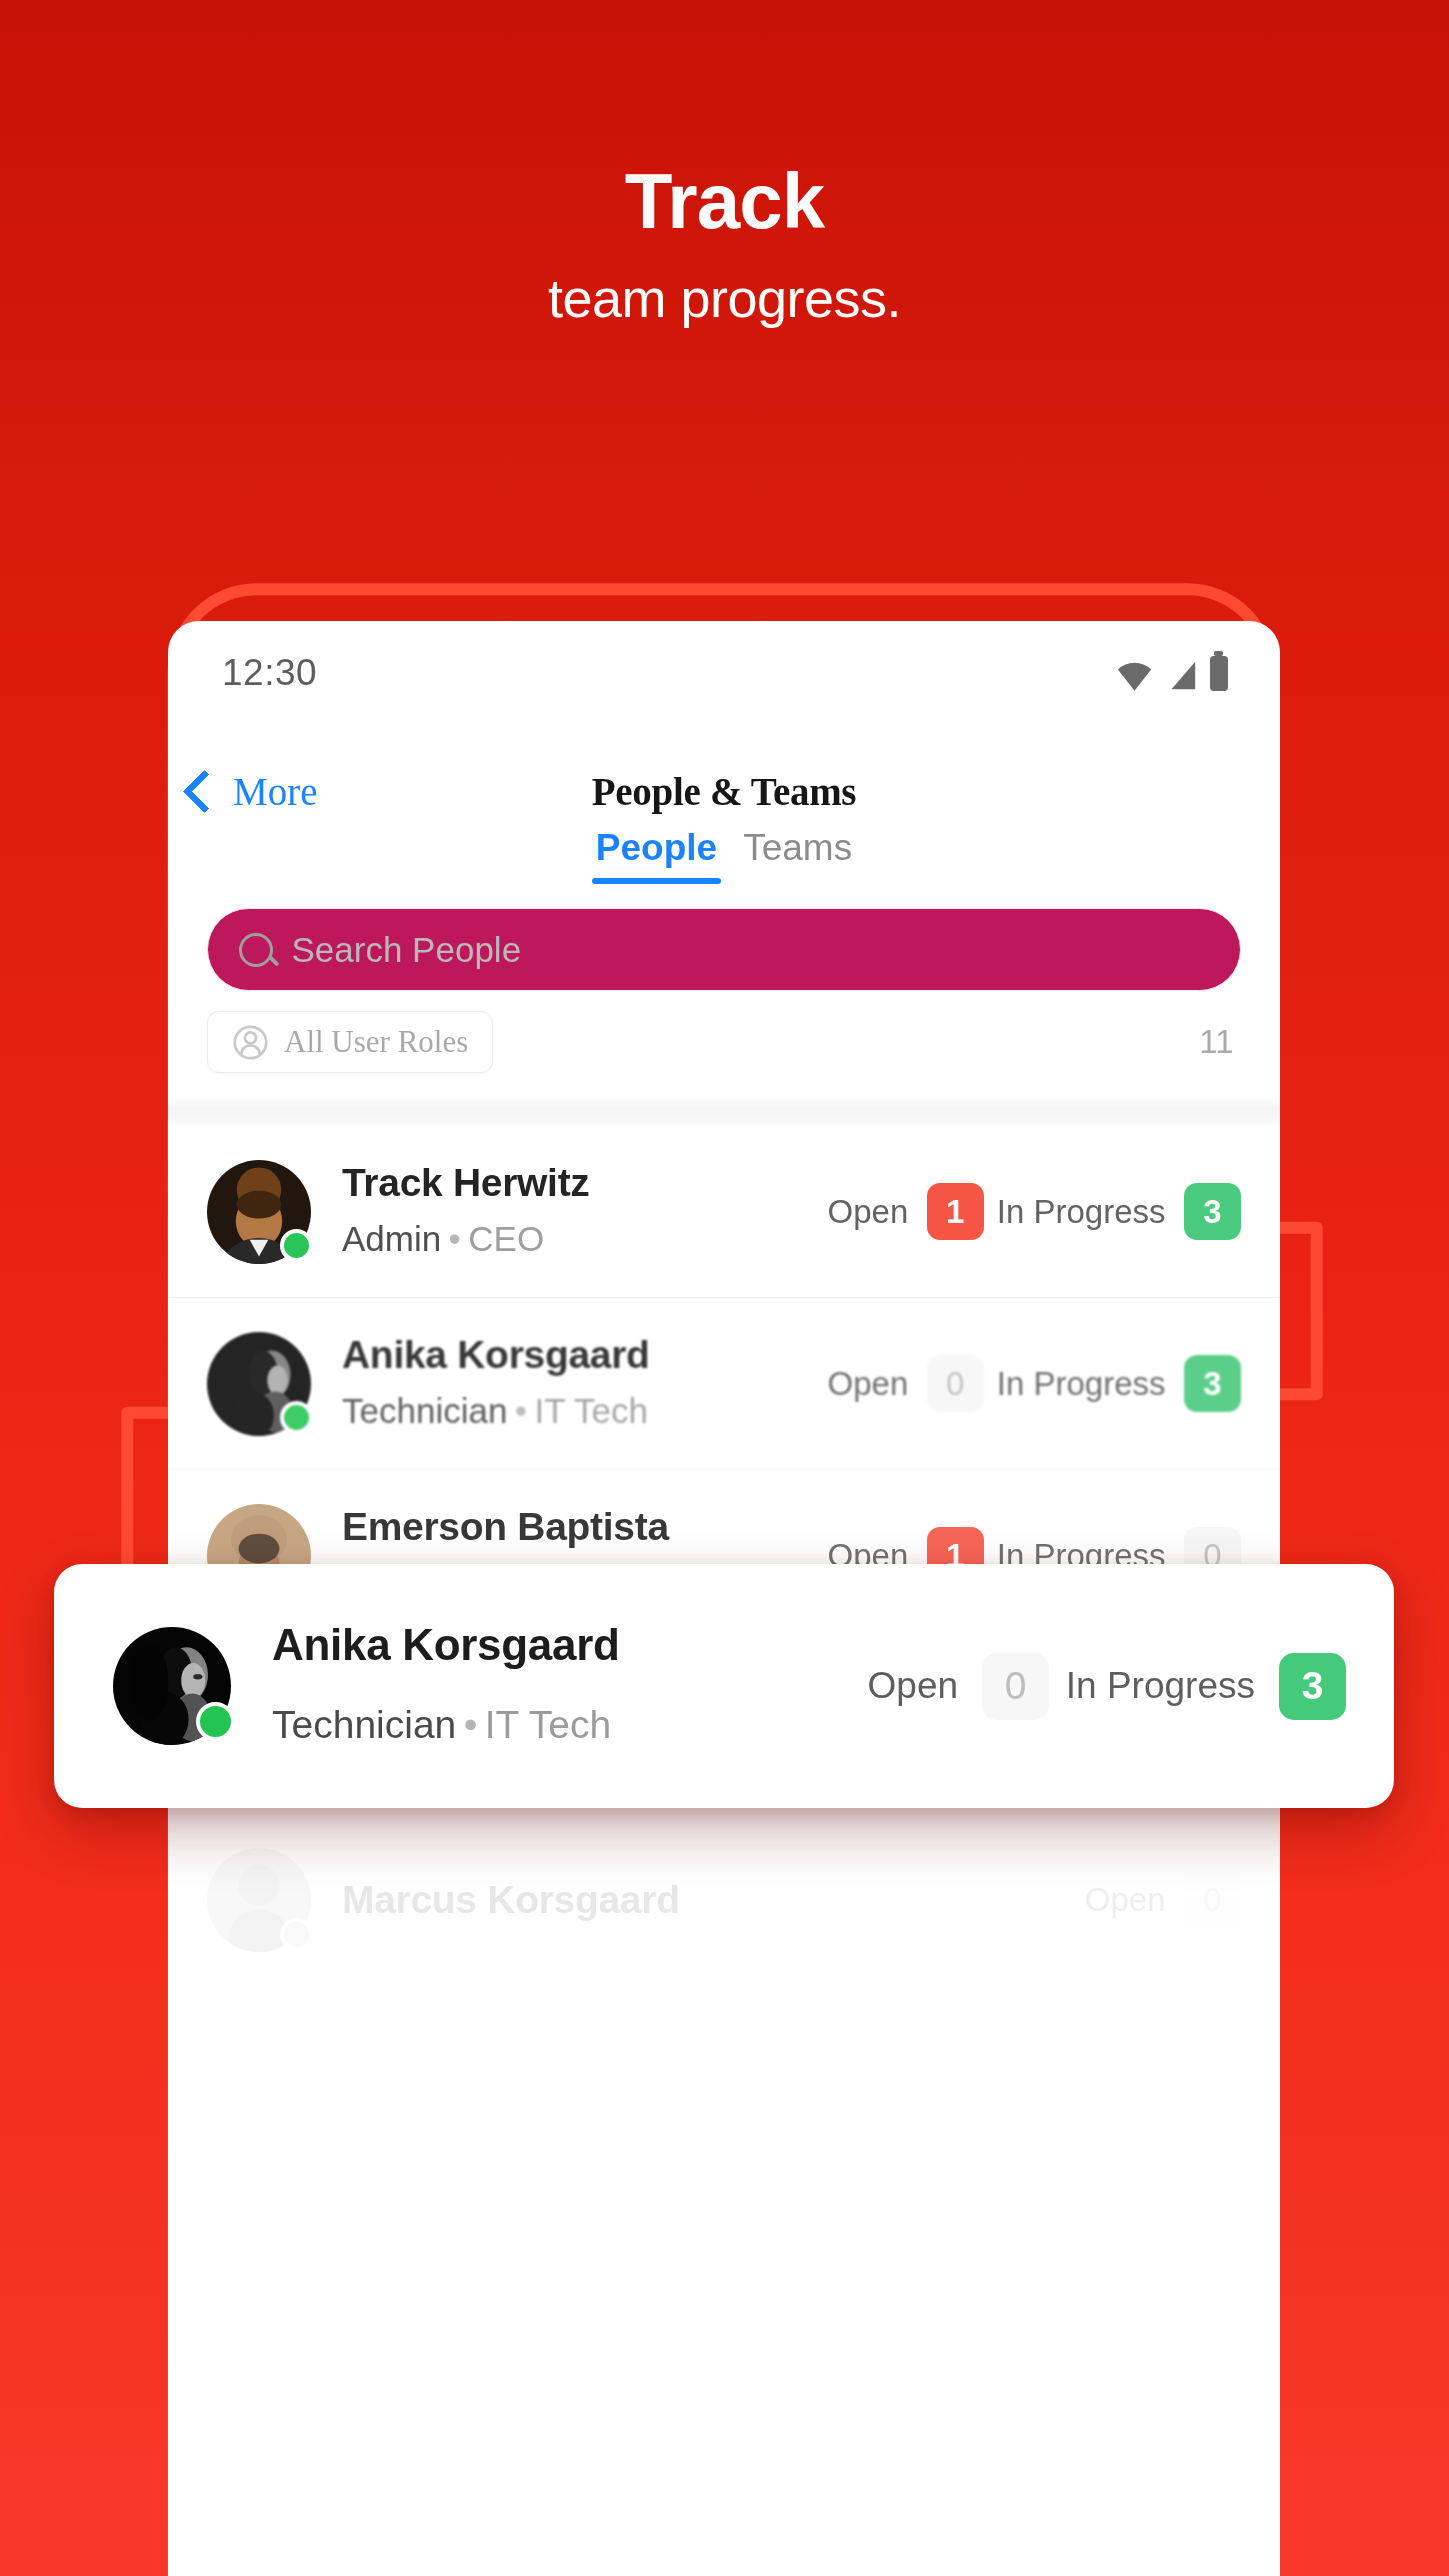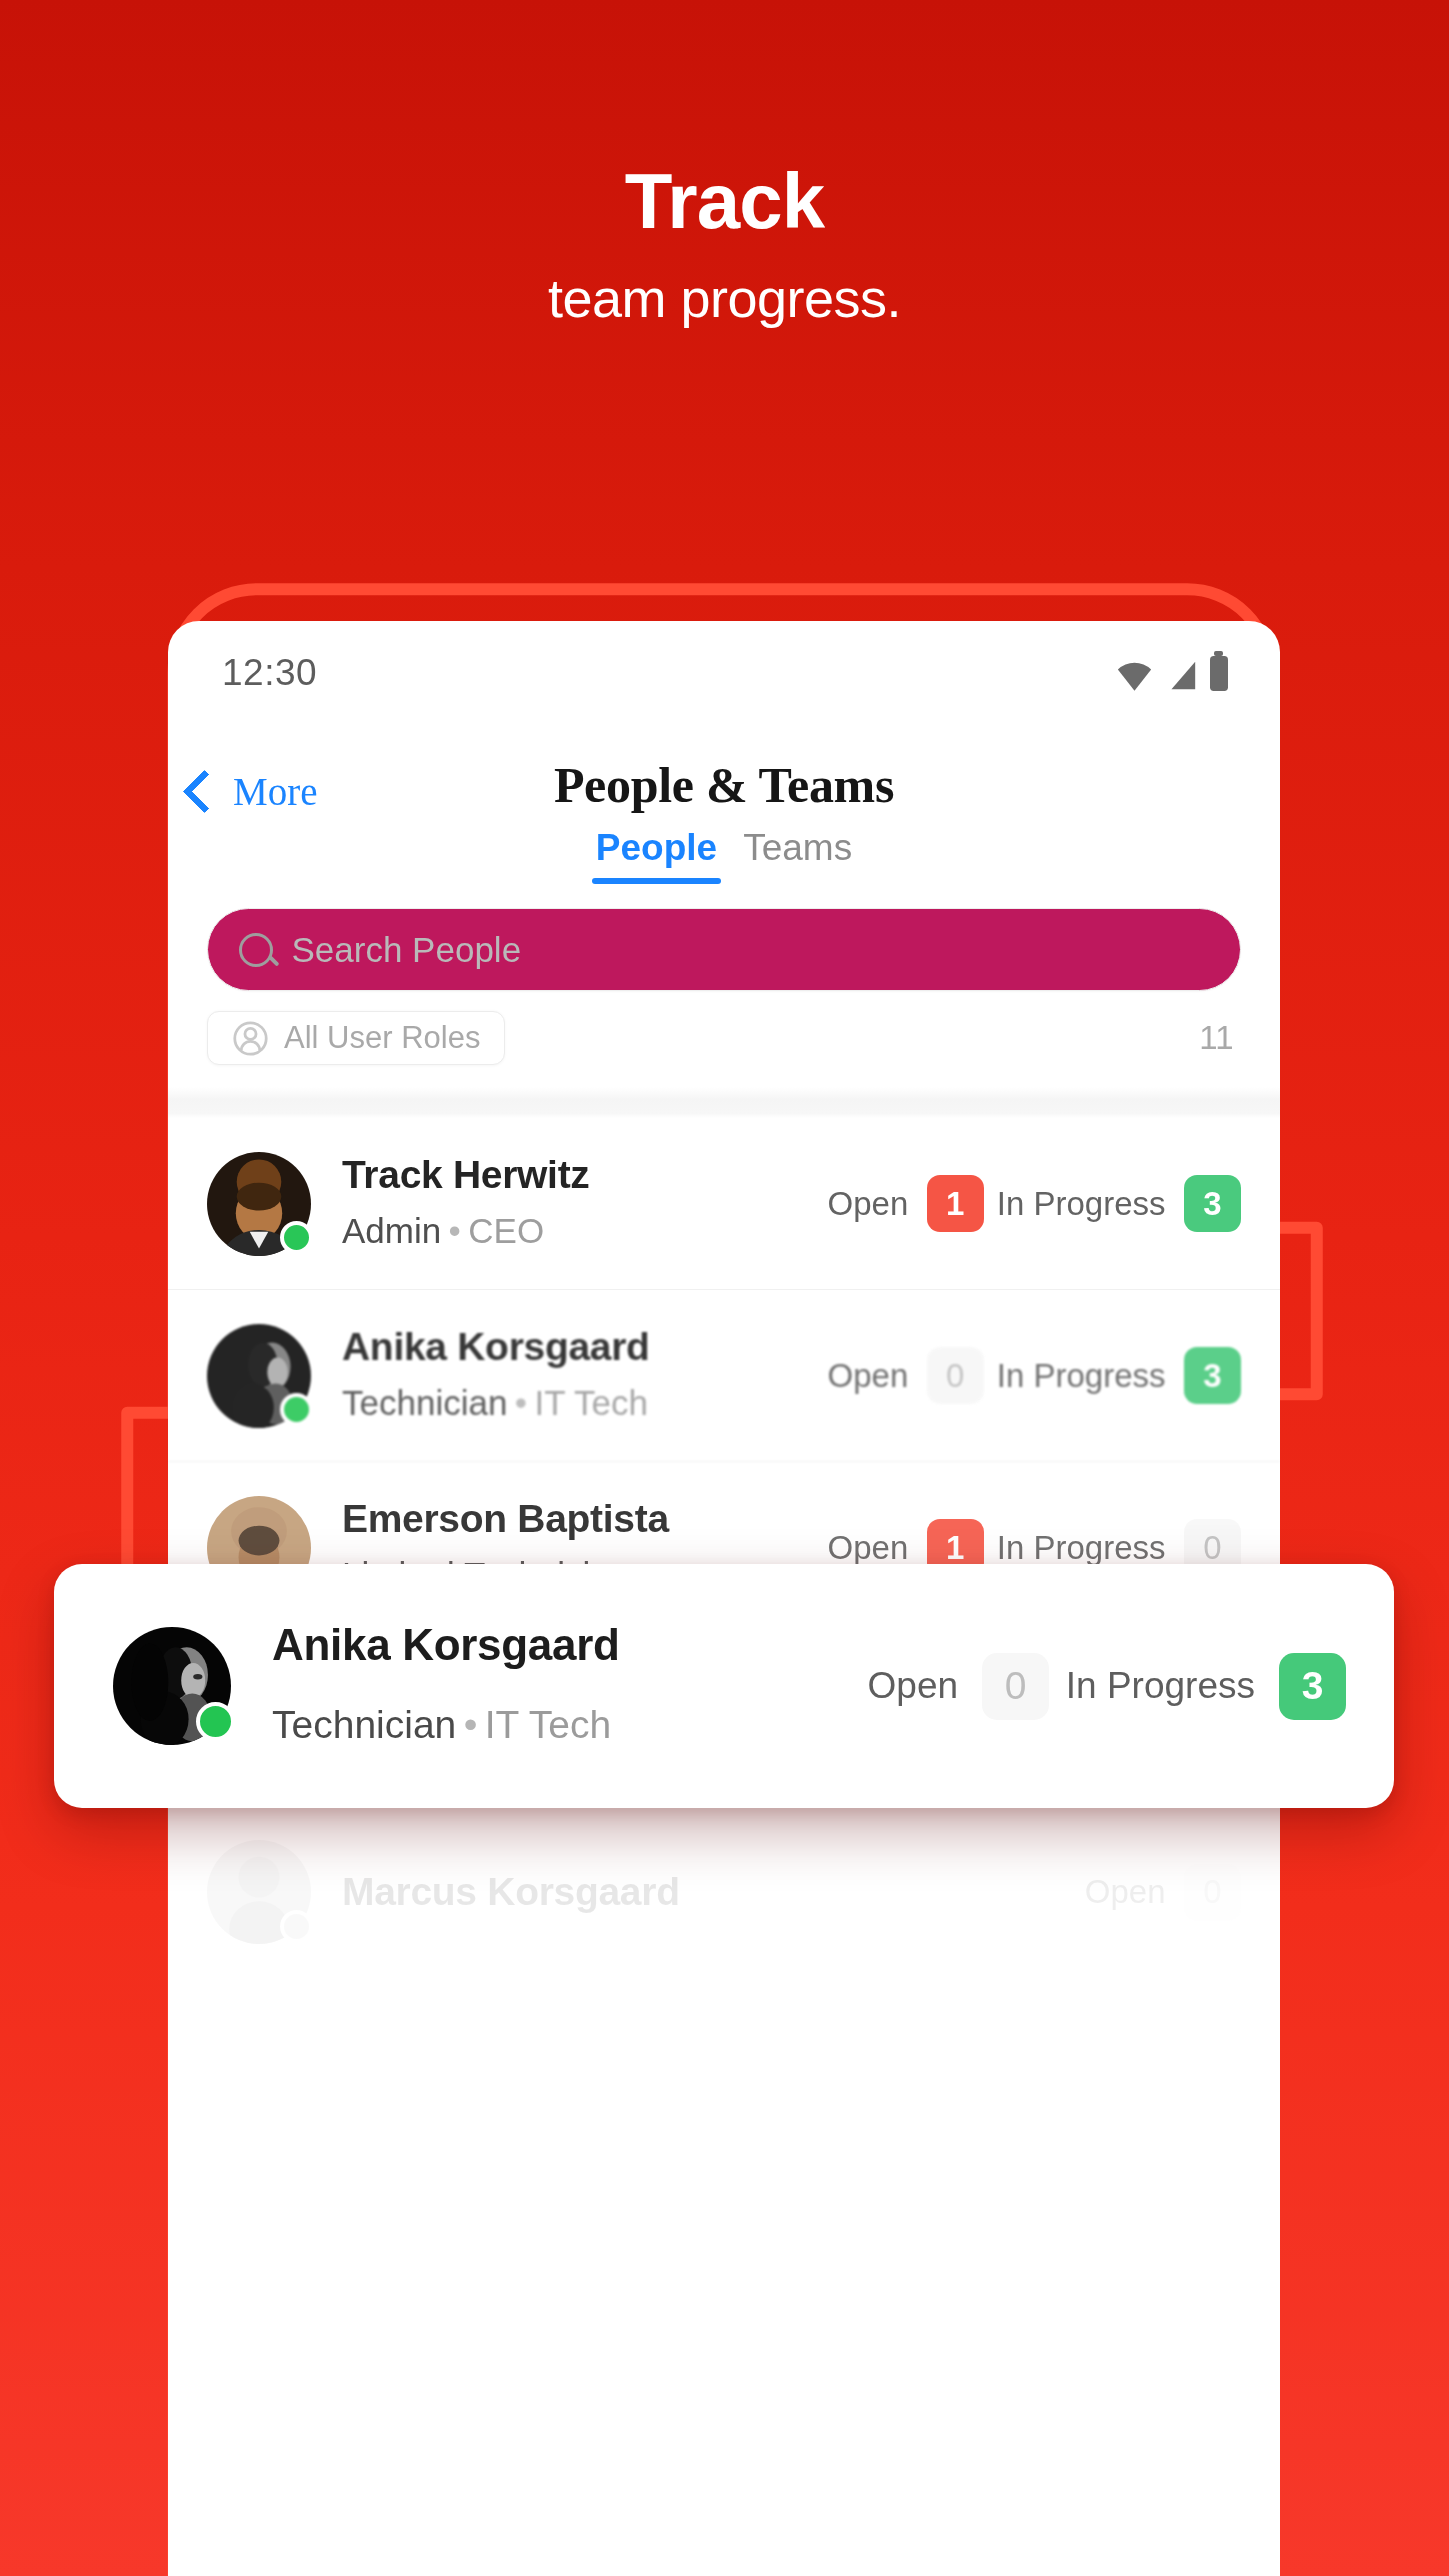--- a/index.html
+++ b/index.html
@@ -42,21 +42,21 @@
   .ic-signal{width:31px;height:31px;}
   .ic-batt{width:18.5px;height:35px;background:#6b6b6b;border-radius:3.7px;position:relative;}
   .ic-batt:before{content:"";position:absolute;top:-4.6px;left:4.6px;width:9.3px;height:4.6px;background:#6b6b6b;border-radius:1.9px;}
 
   
   .navbar{height:89px;display:flex;align-items:flex-end;position:relative;padding:0 21px;font-family:Liberation Serif, serif;}
   .nav-back{display:flex;align-items:center;gap:13px;cursor:pointer;}
   .nav-back .chev{width:24px;height:24px;border-left:7.4px solid #1a84ff;border-bottom:7.4px solid #1a84ff;transform:rotate(45deg);border-radius:1.9px;}
   .nav-back-label{font-size:39px;color:#1a84ff;font-weight:500;}
   .nav-title{
-    position:absolute;left:0;right:0;text-align:center;font-size:50px;font-weight:bold;color:#161616;
+    position:absolute;left:0;right:0;text-align:center;font-size:39px;font-weight:bold;color:#161616;
     pointer-events:none;letter-spacing:-0.3px;
   }
 
   
   .tabs{display:flex;justify-content:center;gap:26px;padding-top:13px;}
   .tab{font-size:37px;color:#8c8c8c;padding-bottom:15px;position:relative;cursor:pointer;font-weight:500;}
   .tab.active{color:#1a84ff;font-weight:bold;}
   .tab.active:after{
     content:"";position:absolute;left:-3.7px;right:-3.7px;bottom:0;height:6.5px;background:#1a84ff;border-radius:3.7px;
   }
@@ -68,23 +68,24 @@
     display:flex;align-items:center;gap:18.5px;padding:0 31px;box-sizing:border-box;
     box-shadow:0 0.9px 1.9px rgba(0,0,0,.03);
   }
   .search-ph{font-size:35px;color:#b9b9b9;}
   .mag{width:28px;height:28px;border:3.7px solid #9e9e9e;border-radius:50%;position:relative;flex:none;}
   .mag:after{content:"";position:absolute;width:12px;height:3.7px;background:#9e9e9e;right:-10.2px;bottom:0.9px;transform:rotate(45deg);border-radius:1.9px;}
 
   
   .filter-row{display:flex;align-items:center;justify-content:space-between;padding:20.4px 39px 0 39px;}
   .chip{
-    height:54px;border:0.9px solid #ececec;border-radius:12px;background:#fff;
+    height:62px;border:0.9px solid #ececec;border-radius:12px;background:#fff;
     display:flex;align-items:center;gap:15px;padding:0 24px;box-sizing:border-box;cursor:pointer;
     box-shadow:0 0.9px 2.8px rgba(0,0,0,.04);
+    font-family:Liberation Serif, serif;
   }
   .chip-label{font-size:31px;color:#a9a9a9;font-weight:500;}
   .chip-count{font-size:33px;color:#a9a9a9;padding-right:7.4px;}
   .person-ic{width:37px;height:37px;flex:none;}
 
   .list-gap{height:31px;background:linear-gradient(180deg,#ffffff 0%,#f5f5f5 40%,#f7f7f7 85%,#ffffff 100%);margin-top:22px;}
 
   
   .row{
     height:172px;display:flex;align-items:center;padding:0 39px;box-sizing:border-box;

